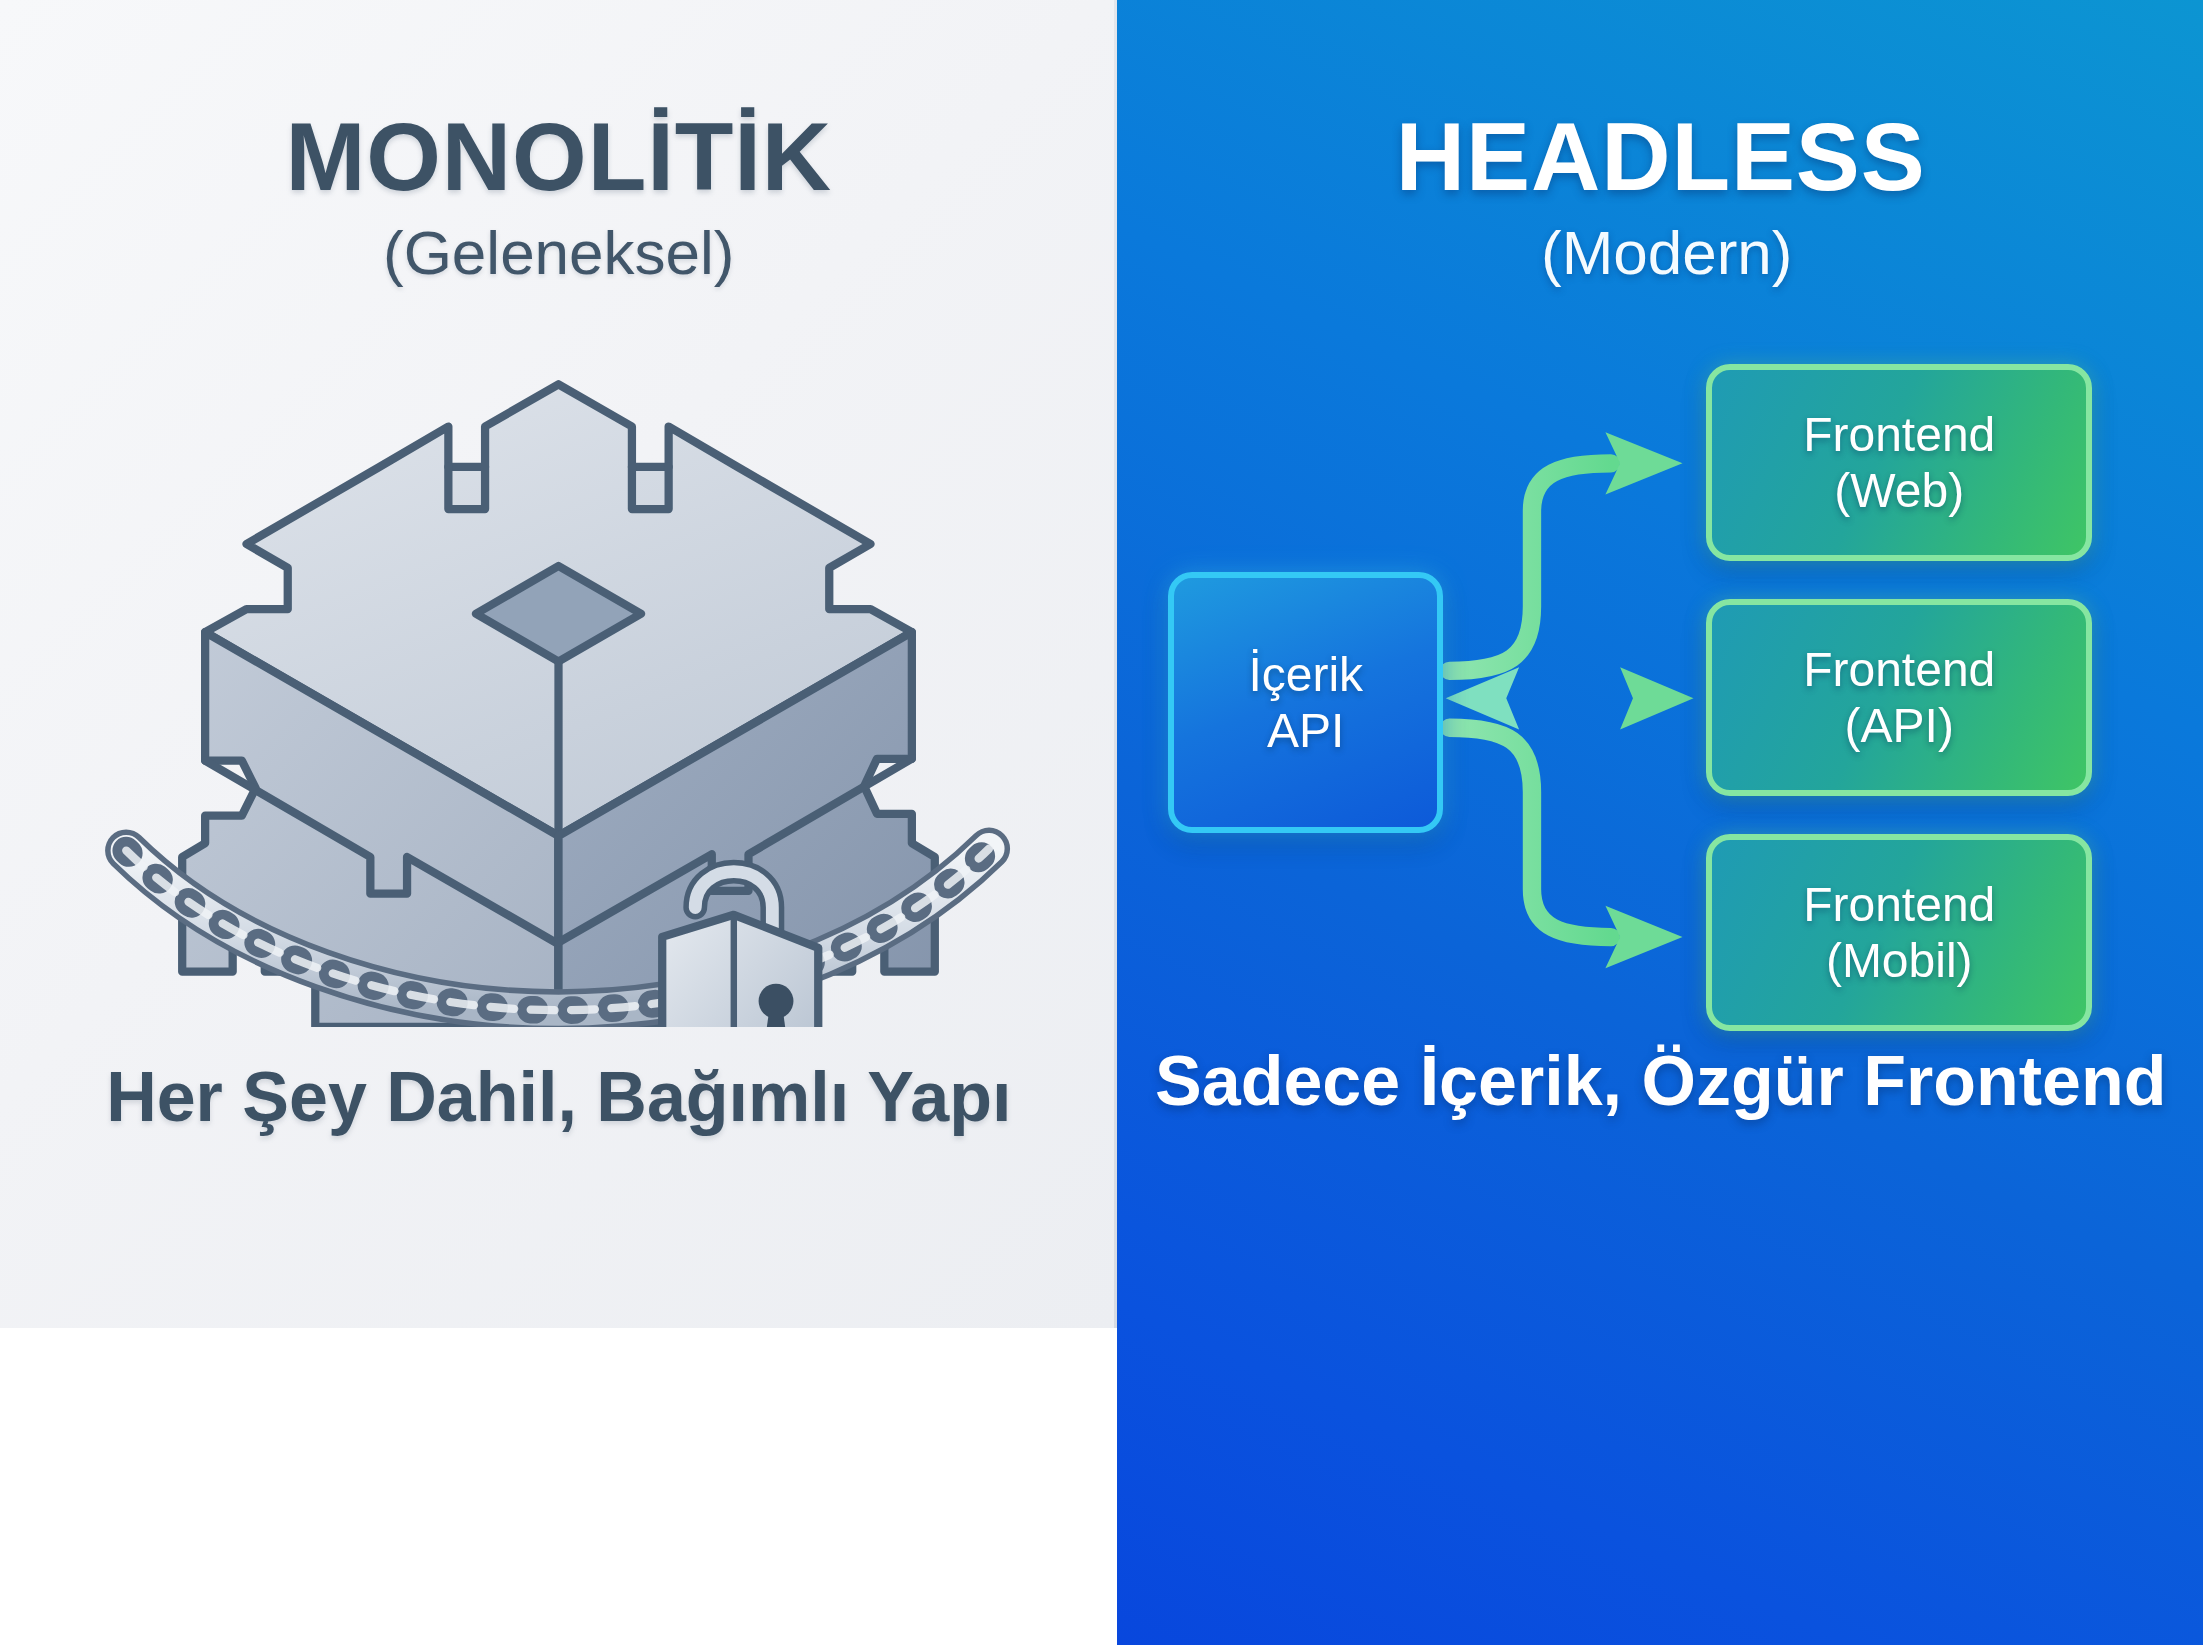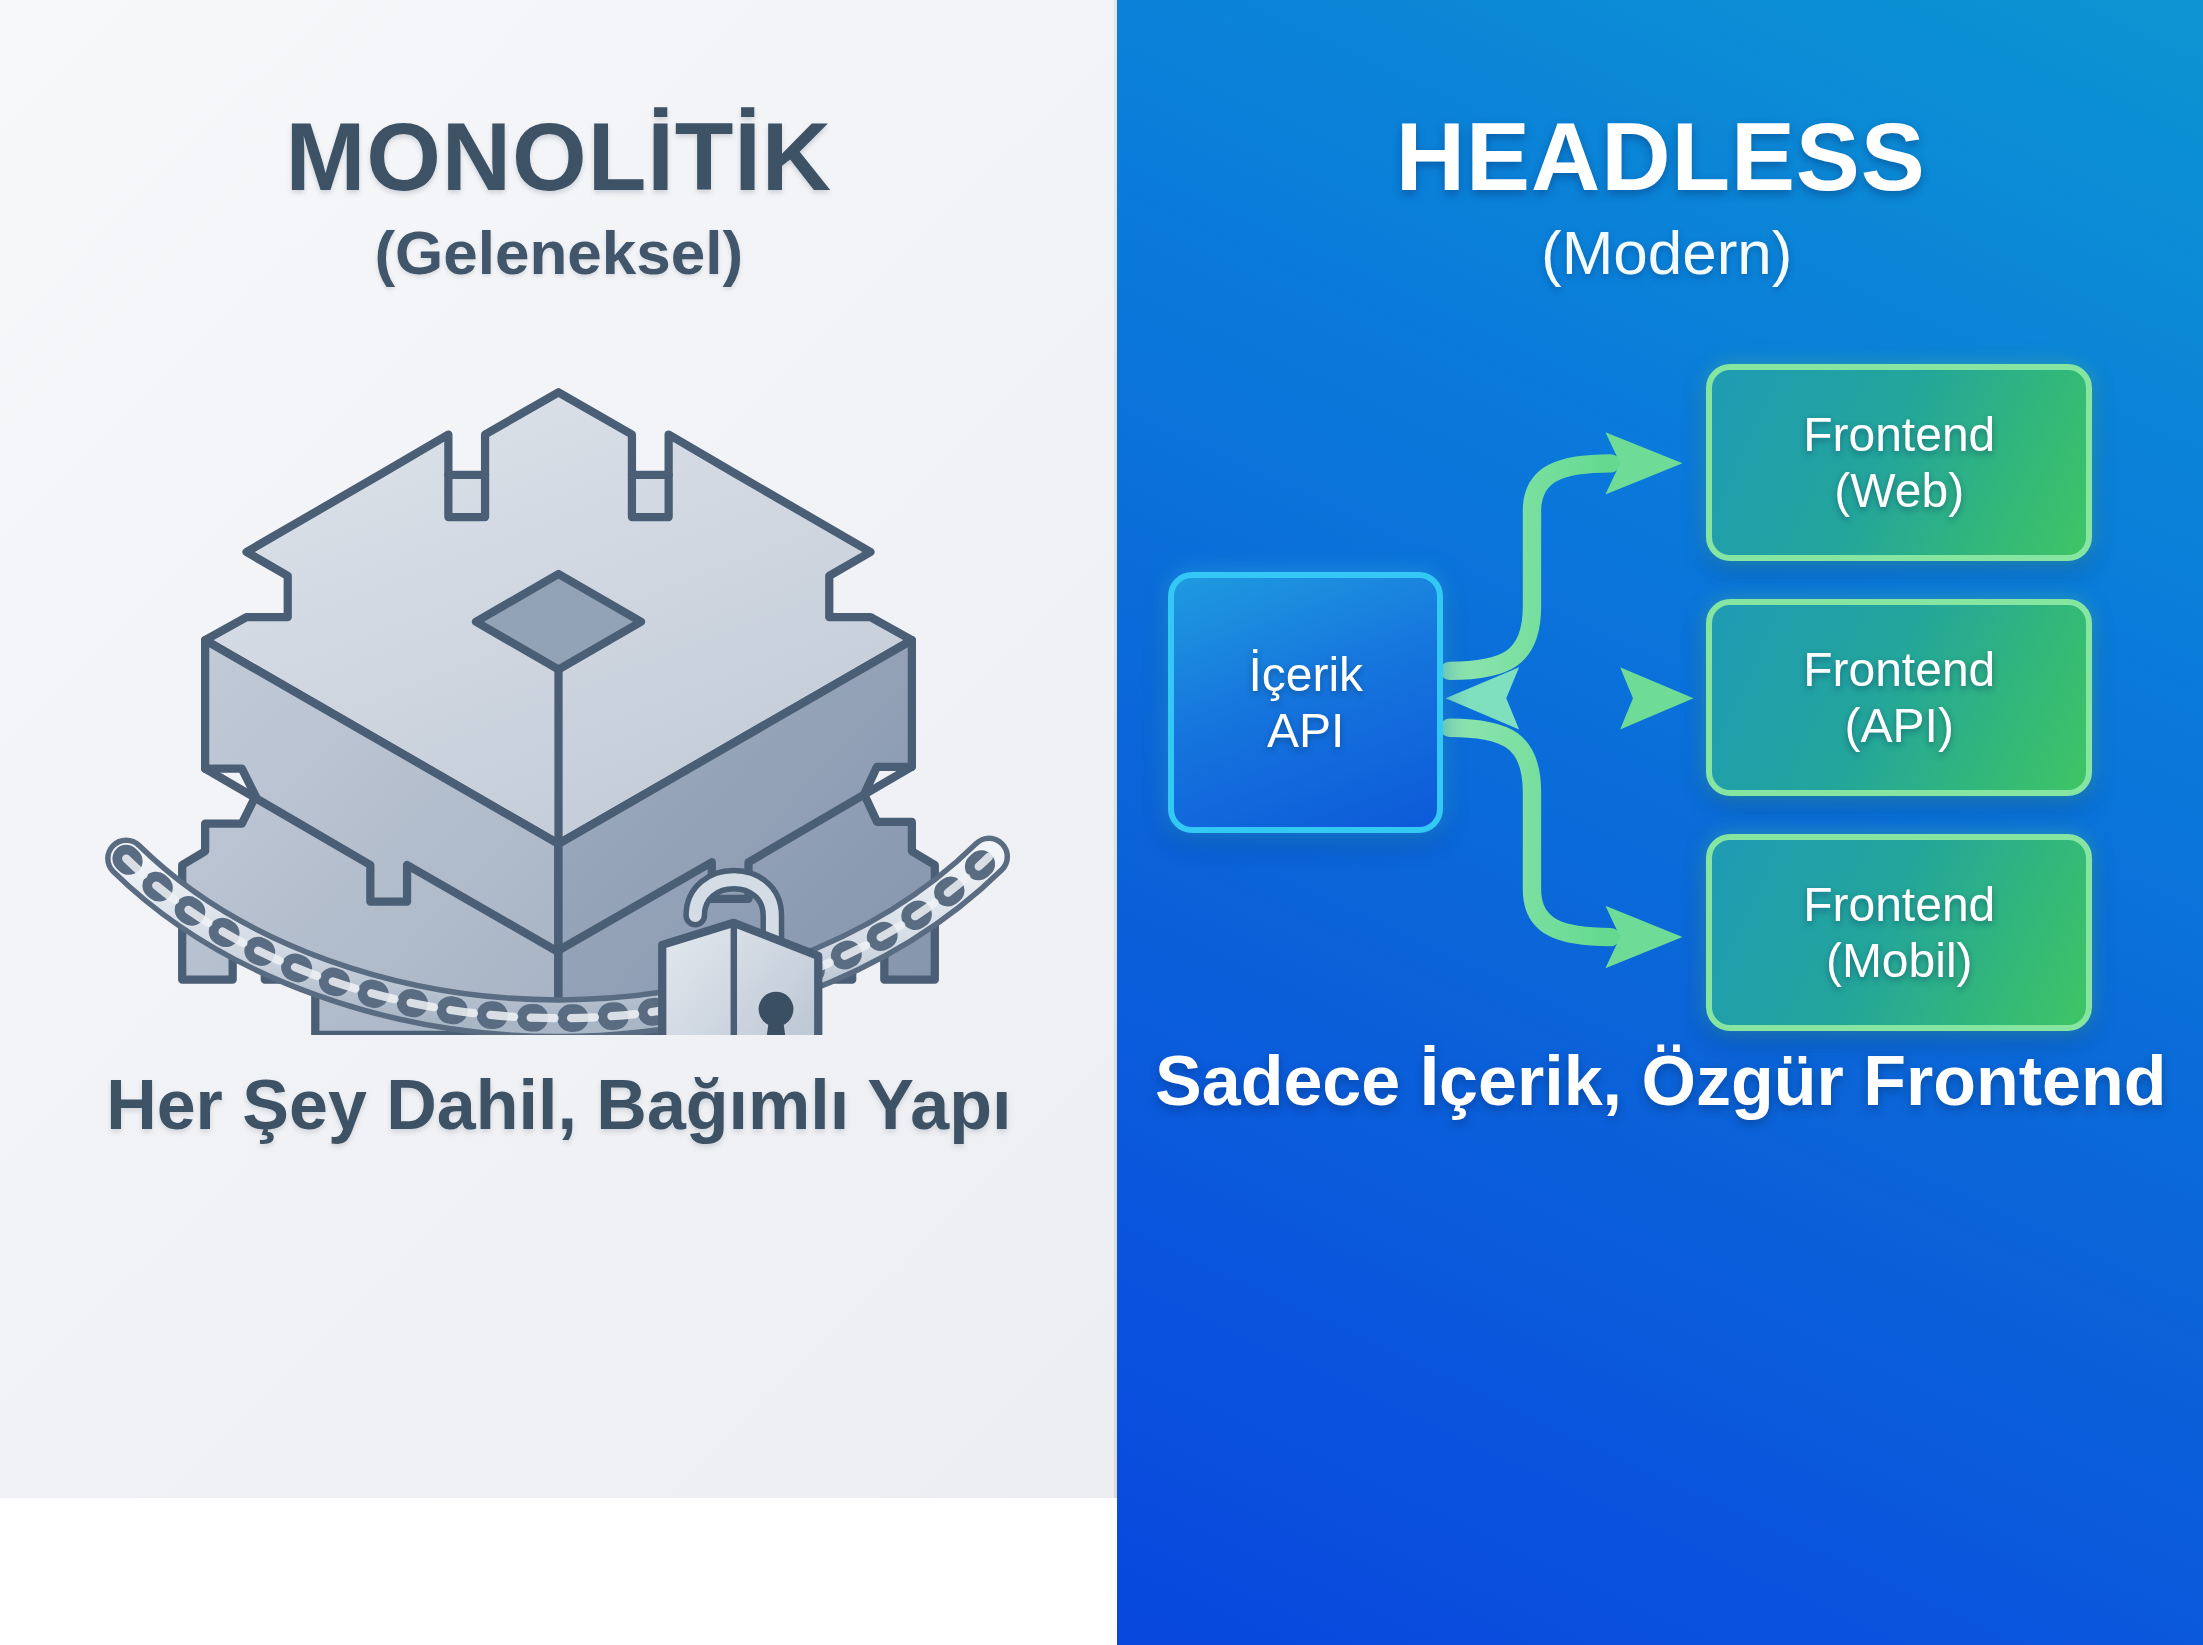--- a/index.html
+++ b/index.html
@@ -8,39 +8,39 @@
     font-family:"Liberation Sans","DejaVu Sans",sans-serif;
     overflow:hidden;background:#ffffff;
   }
   .infographic{
     position:relative;width:2204px;height:1646px;display:flex;
   }
 
   
   .panel-left{
     position:relative;
-    width:1119px;height:1498px;
+    width:1119px;height:1328px;
     background:linear-gradient(135deg,#f7f8fa 0%,#f2f3f6 45%,#eceef2 100%);
     display:flex;flex-direction:column;align-items:center;
     box-sizing:border-box;
     padding-top:108px;
   }
   .panel-left:after{
     content:"";position:absolute;right:0;top:0;width:3.7px;height:100%;
     background:linear-gradient(to bottom,#e3e6ec,#d7dbe3);
   }
 
   .title-mono{
     font-size:96px;font-weight:bold;color:#3d5265;
     letter-spacing:0.9px;line-height:1.02;margin:0;
     text-shadow:0 2.8px 5.5px rgba(120,132,148,.30);
   }
   .subtitle-mono{
-    font-size:62px;font-weight:bold;color:#41566a;
-    line-height:1.1;margin:13px 0 8px 0;
+    font-size:62px;font-weight:normal;color:#41566a;
+    line-height:1.1;margin:13px 0 0 0;
     text-shadow:0 1.8px 4.6px rgba(120,132,148,.25);
   }
 
   .cube-wrap{
     margin-top:42px;width:927px;height:698px;
     display:flex;align-items:center;justify-content:center;
   }
 
   .caption-mono{
     margin-top:27.5px;

